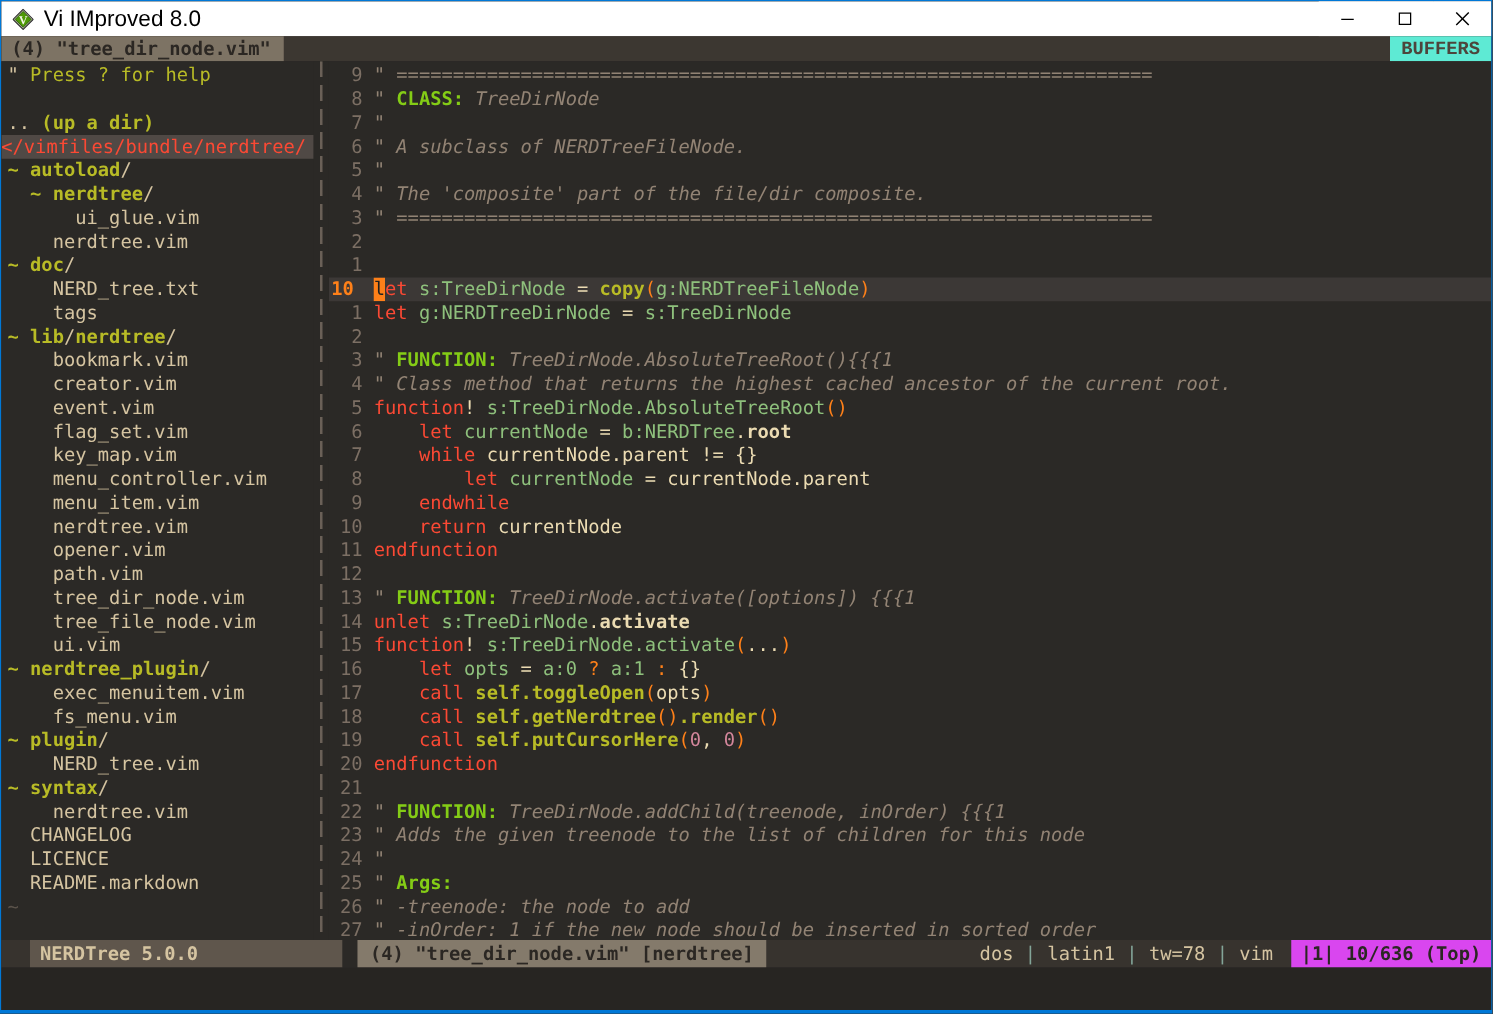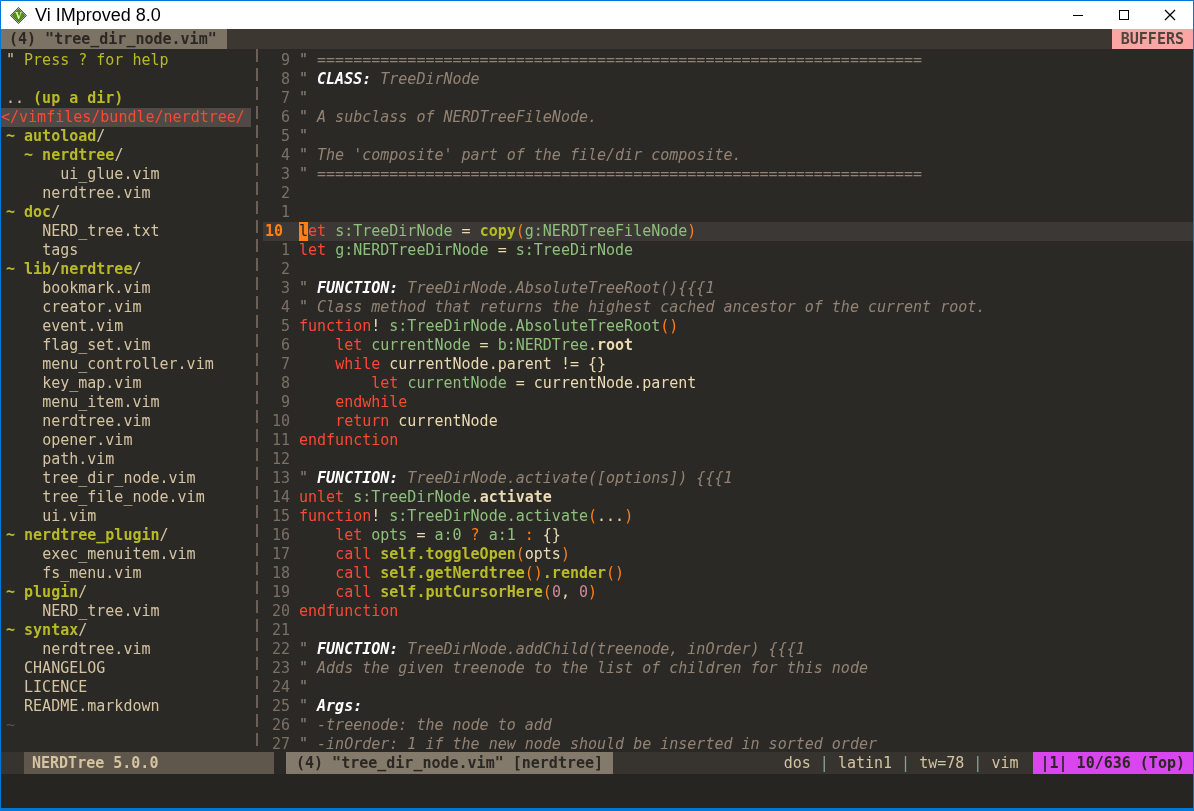--- a/index.html
+++ b/index.html
@@ -14,21 +14,21 @@
   }
   
   .titlebar{height:28px;background:#ffffff;display:flex;align-items:center;flex:0 0 auto;}
   .vim-icon{width:17px;height:17px;margin:0 8px 0 9px;flex:0 0 auto;}
   .title-text{font-family:"Liberation Sans", sans-serif;font-size:18px;color:#000;flex:1 1 auto;}
   .caption-btn{width:46px;height:28px;display:flex;align-items:center;justify-content:center;flex:0 0 auto;background:#fff;border:none;padding:0;cursor:default;}
   
   .tabline{height:20px;background:#3c3731;display:flex;align-items:stretch;flex:0 0 auto;font-size:15px;font-weight:bold;}
   .tab{background:#7d7364;color:#2b2723;padding:0 10px 0 8px;display:flex;align-items:center;white-space:pre;}
   .tab-fill{flex:1 1 auto;}
-  .buffers-label{background:#fca5a5;color:#4d453c;padding:0 9px;display:flex;align-items:center;}
+  .buffers-label{background:#5eead4;color:#4d453c;padding:0 9px;display:flex;align-items:center;font-family:Liberation Mono, monospace;}
   
   .main{display:flex;flex:0 0 703px;height:703px;overflow:hidden;background:#2b2926;}
   .nerdtree{width:250px;flex:0 0 250px;overflow:hidden;padding-top:2px;}
   .trow{height:19px;line-height:19px;font-size:15px;white-space:pre;overflow:hidden;padding-left:5px;}
   .trow.hl{background:#504945;padding-left:0;}
   .n-q{color:#d5c4a1;}
   .n-g{color:#b8bb26;}
   .n-dir{color:#b8bb26;font-weight:bold;}
   .n-sl{color:#d5c4a1;}
   .n-f{color:#d5c4a1;}
@@ -37,21 +37,21 @@
   .n-tilde{color:#5a524a;}
   .vsep{width:12px;flex:0 0 12px;background-color:#2b2926;
     background-image:repeating-linear-gradient(to bottom,#6a6057 0 13px, rgba(0,0,0,0) 13px 19px);
     background-size:2px 100%;background-repeat:no-repeat;background-position:center top;}
   .editor{flex:1 1 auto;overflow:hidden;padding-top:2px;}
   .crow{height:19px;line-height:19px;font-size:15px;white-space:pre;overflow:hidden;display:flex;}
   .crow .lnum{flex:0 0 36px;width:36px;text-align:right;padding-right:9px;color:#7c6f64;}
   .crow.cur{background:#3c3836;}
   .crow.cur .lnum{color:#fe8019;text-align:left;padding-left:2px;font-weight:bold;}
   .sy-c{color:#928374;font-style:italic;}
-  .sy-cb{color:#ffffff;font-style:italic;font-weight:bold;}
+  .sy-cb{color:#84cc16;font-weight:bold;}
   .sy-k{color:#fb4934;}
   .sy-id{color:#8ec07c;}
   .sy-fn{color:#b8bb26;font-weight:bold;}
   .sy-o{color:#fe8019;}
   .sy-t{color:#ebdbb2;}
   .sy-tb{color:#ebdbb2;font-weight:bold;}
   .sy-p{color:#d3869b;}
   .sy-cur{background:#fe8019;color:#1d2021;}
   
   .statusline{height:22px;flex:0 0 22px;display:flex;align-items:stretch;font-size:15px;background:#37332e;}
@@ -112,22 +112,22 @@
         <div class="trow"><span class="n-t2">      </span><span class="n-f">ui_glue.vim</span></div>
         <div class="trow"><span class="n-t2">    </span><span class="n-f">nerdtree.vim</span></div>
         <div class="trow"><span class="n-dir">~ doc</span><span class="n-sl">/</span></div>
         <div class="trow"><span class="n-t2">    </span><span class="n-f">NERD_tree.txt</span></div>
         <div class="trow"><span class="n-t2">    </span><span class="n-f">tags</span></div>
         <div class="trow"><span class="n-dir">~ lib</span><span class="n-sl">/</span><span class="n-dir">nerdtree</span><span class="n-sl">/</span></div>
         <div class="trow"><span class="n-t2">    </span><span class="n-f">bookmark.vim</span></div>
         <div class="trow"><span class="n-t2">    </span><span class="n-f">creator.vim</span></div>
         <div class="trow"><span class="n-t2">    </span><span class="n-f">event.vim</span></div>
         <div class="trow"><span class="n-t2">    </span><span class="n-f">flag_set.vim</span></div>
+        <div class="trow"><span class="n-t2">    </span><span class="n-f">key_map.vim</span></div>
         <div class="trow"><span class="n-t2">    </span><span class="n-f">menu_controller.vim</span></div>
-        <div class="trow"><span class="n-t2">    </span><span class="n-f">key_map.vim</span></div>
         <div class="trow"><span class="n-t2">    </span><span class="n-f">menu_item.vim</span></div>
         <div class="trow"><span class="n-t2">    </span><span class="n-f">nerdtree.vim</span></div>
         <div class="trow"><span class="n-t2">    </span><span class="n-f">opener.vim</span></div>
         <div class="trow"><span class="n-t2">    </span><span class="n-f">path.vim</span></div>
         <div class="trow"><span class="n-t2">    </span><span class="n-f">tree_dir_node.vim</span></div>
         <div class="trow"><span class="n-t2">    </span><span class="n-f">tree_file_node.vim</span></div>
         <div class="trow"><span class="n-t2">    </span><span class="n-f">ui.vim</span></div>
         <div class="trow"><span class="n-dir">~ nerdtree_plugin</span><span class="n-sl">/</span></div>
         <div class="trow"><span class="n-t2">    </span><span class="n-f">exec_menuitem.vim</span></div>
         <div class="trow"><span class="n-t2">    </span><span class="n-f">fs_menu.vim</span></div>

